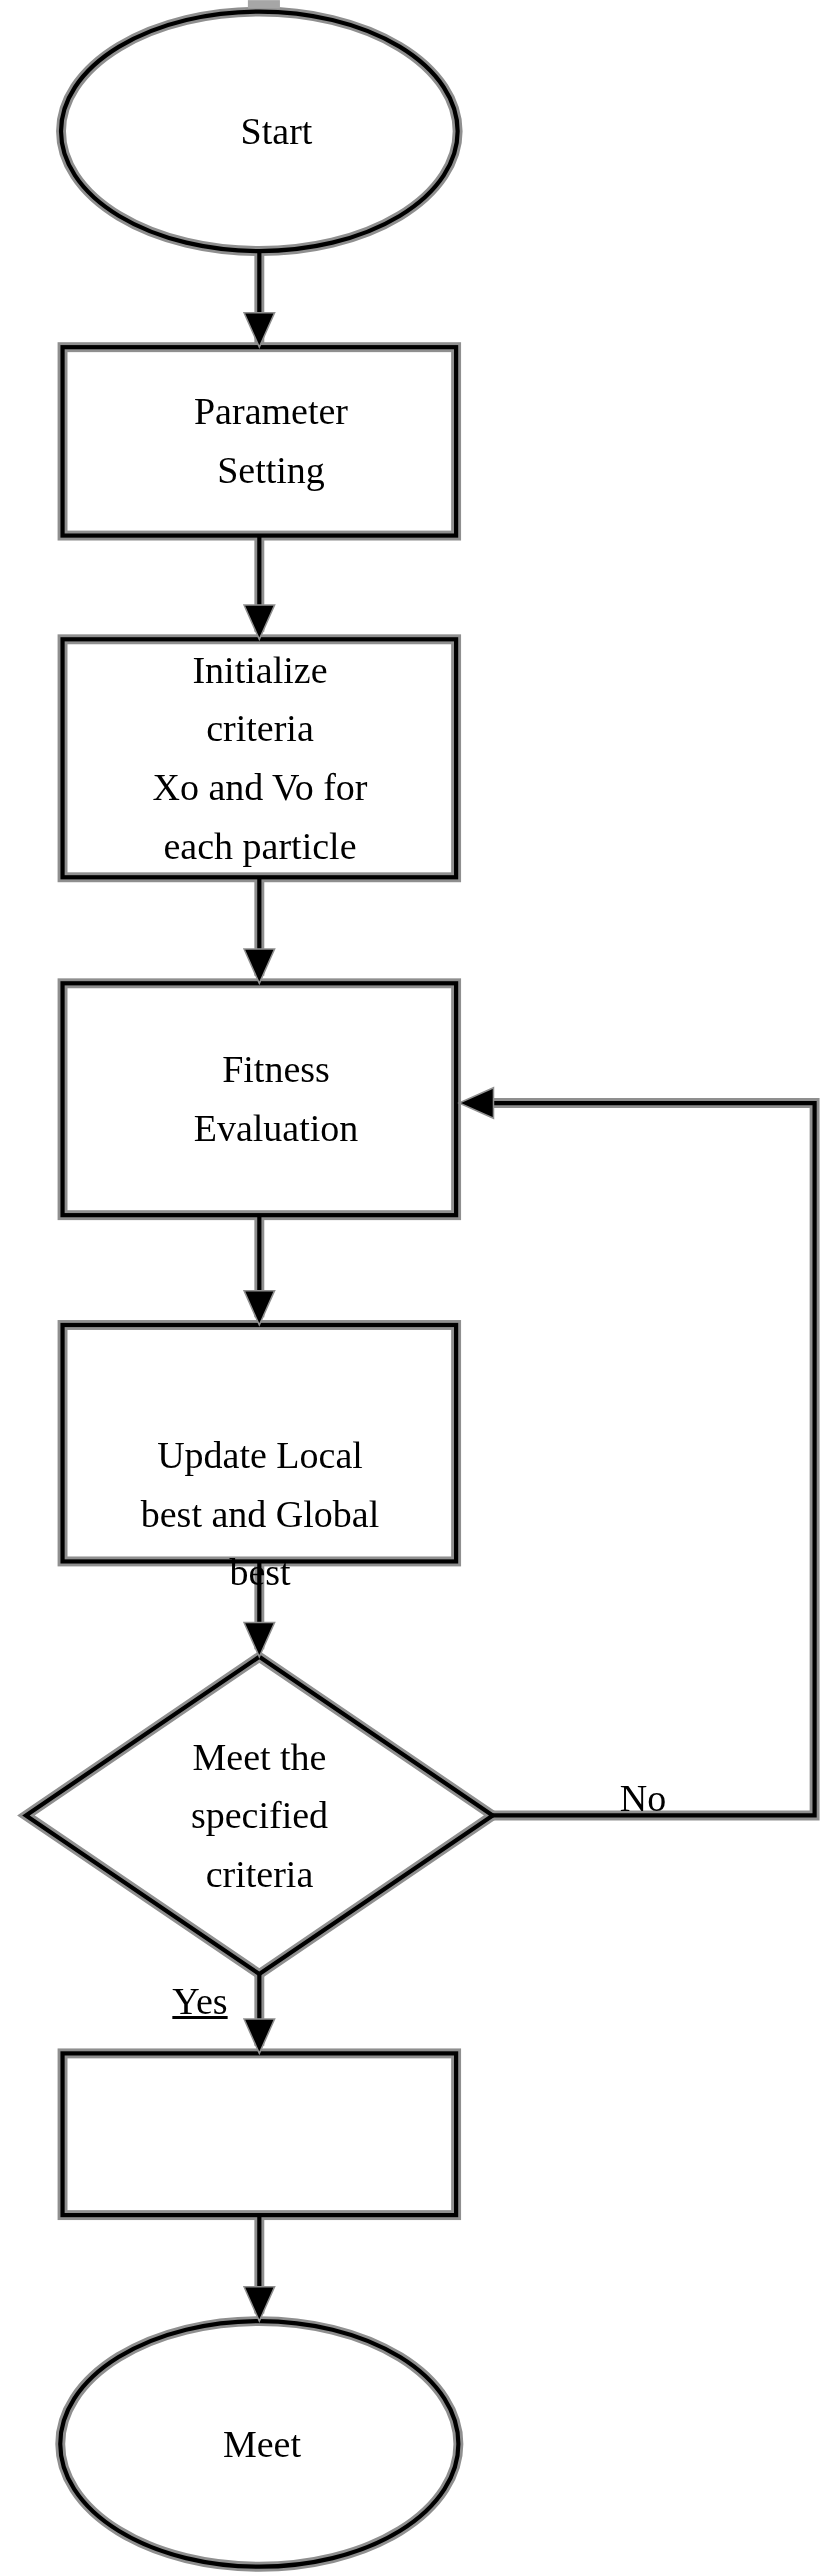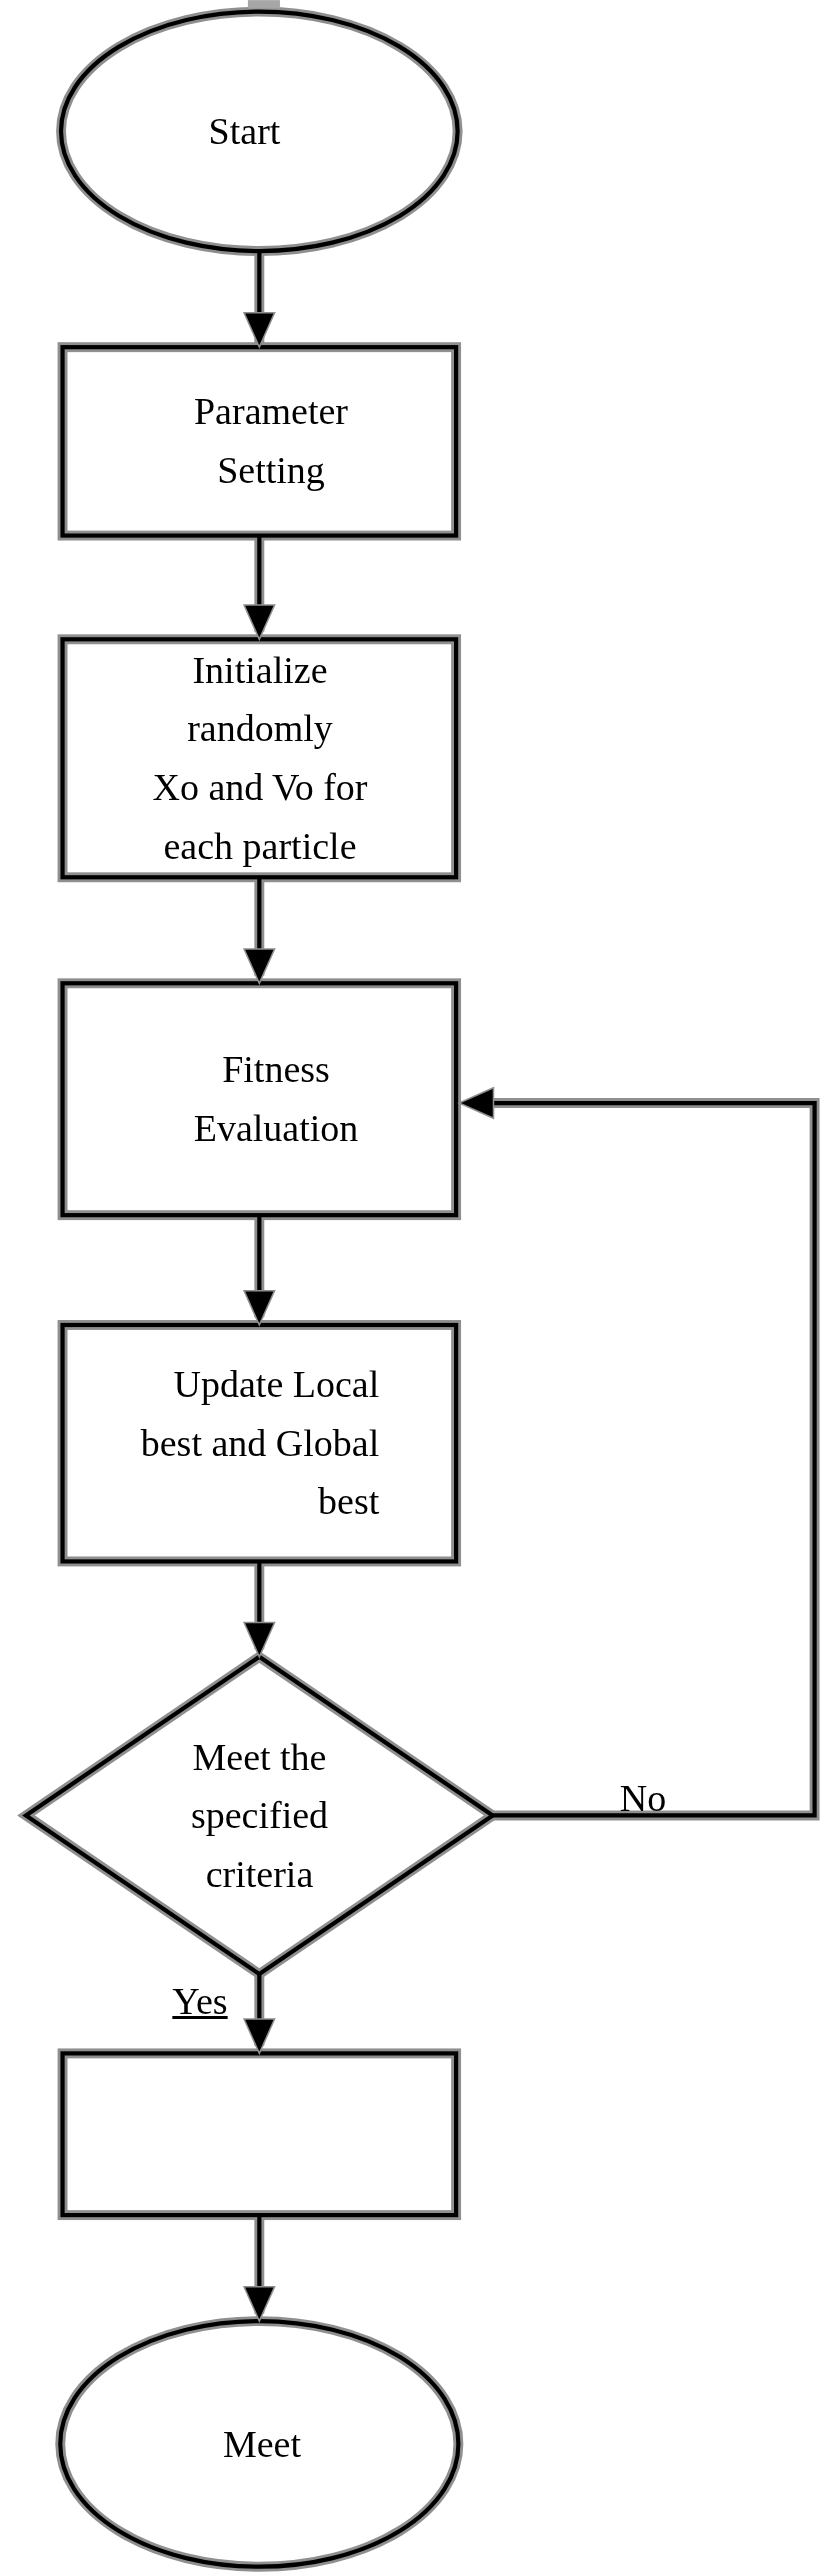--- a/index.html
+++ b/index.html
@@ -94,34 +94,34 @@
       <polygon class="head" points="320,1692 360,1692 340,1737"></polygon>
       <polygon class="head" points="320,2127 360,2127 340,2172"></polygon>
       <polygon class="head" points="320,2647 360,2647 340,2692"></polygon>
       <polygon class="head" points="320,2998 360,2998 340,3043"></polygon>
       <polygon class="head" points="647,1426 647,1466 602,1446"></polygon>
     </g>
 
     <rect x="325" y="0" width="42" height="11" fill="#a6a6a6"></rect>
   </svg>
 
-  <div class="label" style="left:46px; top:11.4px; width:397px; height:240px;text-align:center;">Start</div>
+  <div class="label" style="left:78px; top:11.4px; width:397px; height:240px;text-align:center;">Start</div>
 
   <div class="label" style="left:74px; top:347px; width:394px; height:188px;">Parameter
 Setting</div>
 
   <div class="label" style="left:63px; top:639px; width:394px; height:238px;">Initialize
-randomly
+criteria
 Xo and Vo for
 each particle</div>
 
   <div class="label" style="left:79px; top:983px; width:394px; height:232px;">Fitness
 Evaluation</div>
 
-  <div class="label" style="left:63px; top:1325px; width:394px; height:236px;text-align:right;">Update Local
+  <div class="label" style="left:63px; top:1396px; width:394px; height:236px;">Update Local
 best and Global
 best</div>
 
   <div class="label" style="left:26px; top:1657px; width:467px; height:317px;text-align:center;">Meet the
 specified
 criteria</div>
 
 
   <div class="label" style="left:63px; top:2321px; width:398px; height:246px;">Meet</div>
 

